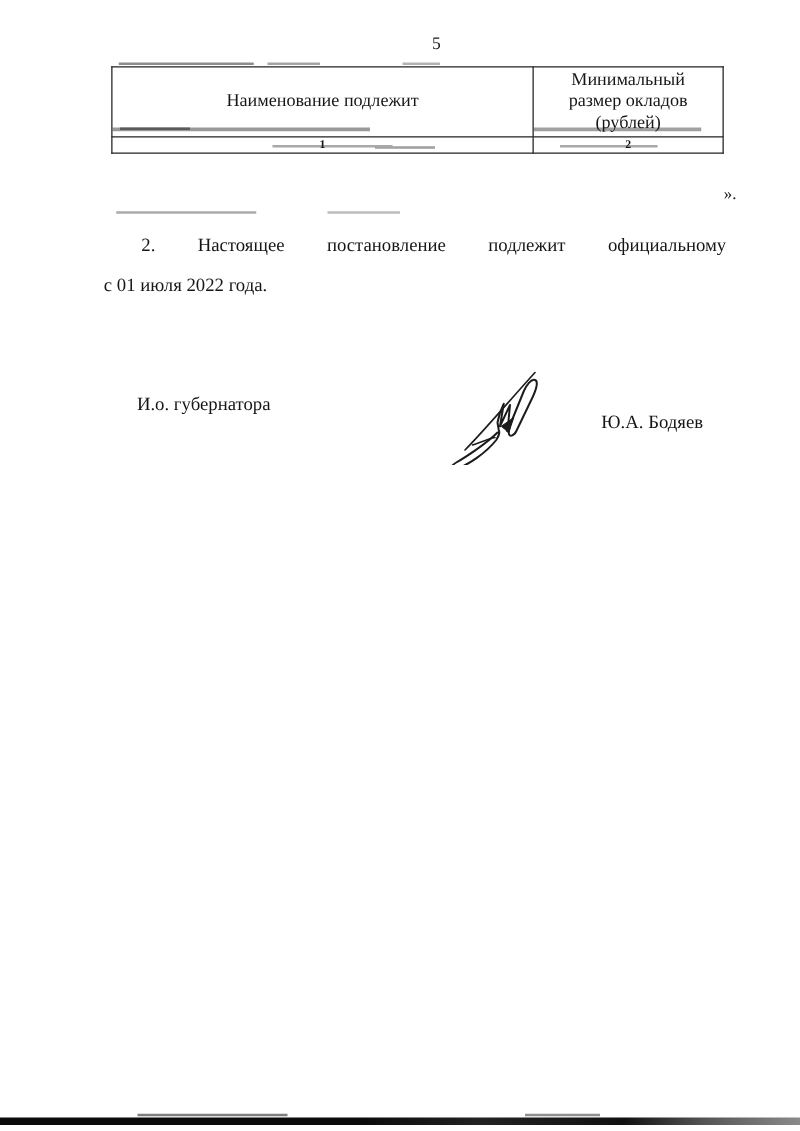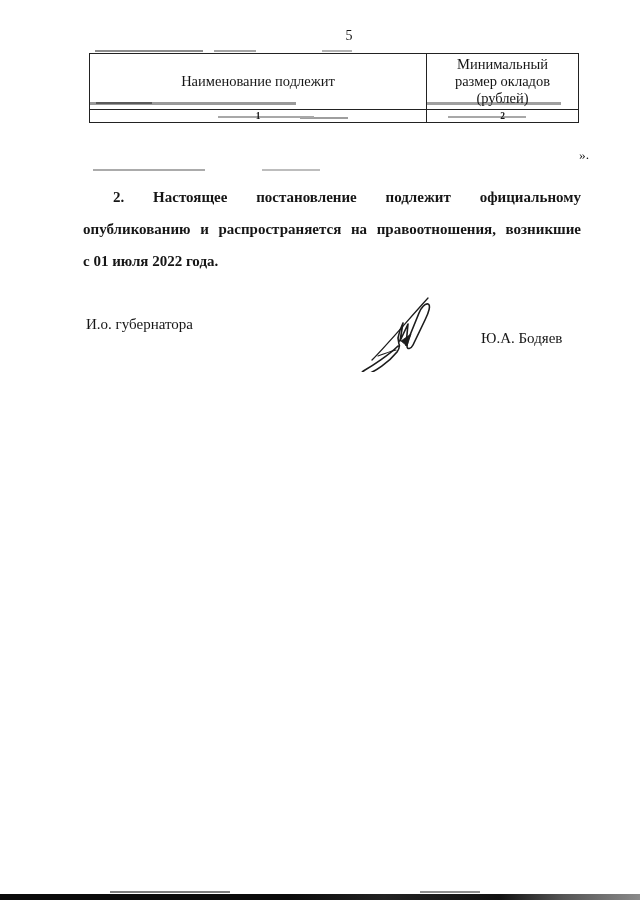--- a/index.html
+++ b/index.html
@@ -78,35 +78,35 @@
     left: 83px;
     top: 181px;
     width: 498px;
     font-size: 15px;
   }
   .para-line {
     height: 32px;
     line-height: 32px;
     text-align: justify;
     text-align-last: justify;
-    font-weight: bold;
   }
   .para-line.first {
     text-indent: 30px;
   }
   .para-line.last {
     text-align: left;
     text-align-last: left;
   }
   
   .signatory-title {
     position: absolute;
     left: 86px;
     top: 314px;
     width: 154px;
+    text-align: center;
     font-size: 15px;
     line-height: 20px;
   }
   .signature-svg {
     position: absolute;
     left: 356px;
     top: 294px;
     width: 94px;
     height: 78px;
   }
@@ -164,21 +164,20 @@
         <td class="idx">1</td>
         <td class="idx">2</td>
       </tr>
     </tbody>
   </table>
 
   <span class="closing-mark">».</span>
 
   <div class="paragraph">
     <div class="para-line first">2. Настоящее постановление подлежит официальному</div>
-    <div class="para-line">опубликованию и распространяется на правоотношения, возникшие</div>
     <div class="para-line last">с 01 июля 2022 года.</div>
   </div>
 
   <div class="signatory-title">
     <div>И.о. губернатора</div>
   </div>
 
   <svg class="signature-svg" viewBox="0 0 94 78" fill="none" xmlns="http://www.w3.org/2000/svg">
 
     <path d="M16 66 C 30 52, 52 26, 72 4" stroke="#1c1c1c" stroke-width="1.3" fill="none" stroke-linecap="round"></path>

